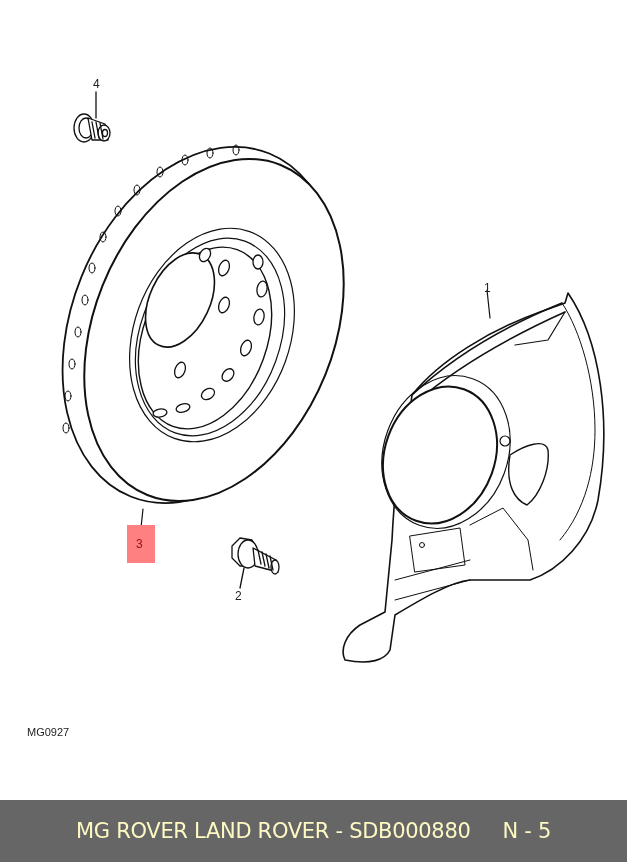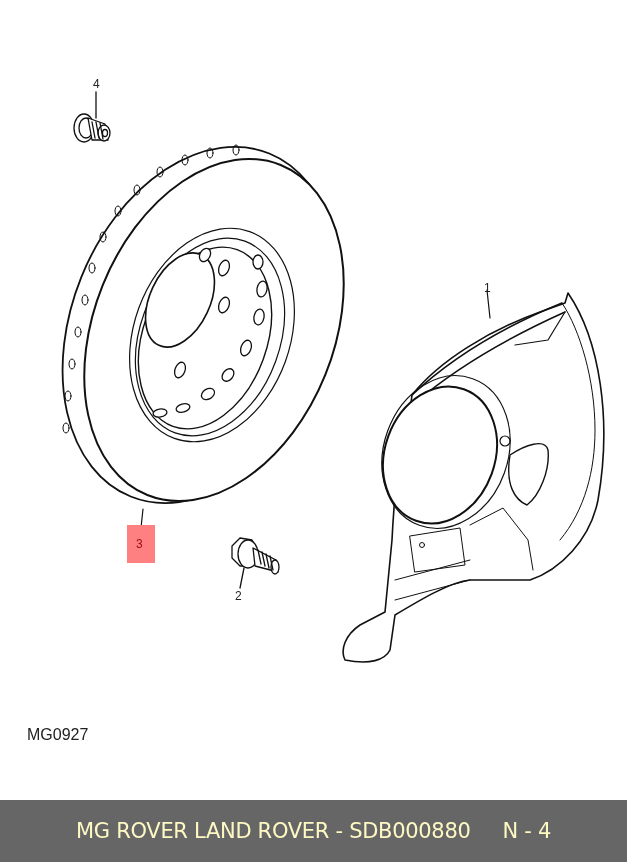--- a/index.html
+++ b/index.html
@@ -2,21 +2,21 @@
 <html><head>
   <meta charset="utf-8">
   <style>
     html, body { margin: 0; padding: 0; background: #ffffff; }
     body { width: 627px; height: 862px; position: relative; overflow: hidden; font-family: "Liberation Sans", sans-serif; }
     .canvas { position: absolute; left: 0; top: 0; width: 627px; height: 800px; background: #ffffff; }
     .canvas svg { position: absolute; left: 0; top: 0; }
     .callout { position: absolute; font-family: "Liberation Sans", sans-serif; font-size: 12px; color: #222; line-height: 1; }
     .highlight { position: absolute; left: 127px; top: 525px; width: 28px; height: 38px; background: #ff8080; }
     .hl-label { position: absolute; left: 136px; top: 537px; font-size: 12px; color: #a01010; font-family: "Liberation Sans", sans-serif; }
-    .ref-code { position: absolute; left: 27px; top: 726px; font-size: 16px; color: #222; font-family: "Liberation Sans", sans-serif; }
+    .ref-code { position: absolute; left: 27px; top: 726px; font-size: 11px; color: #222; font-family: "Liberation Sans", sans-serif; }
     .footer { position: absolute; left: 0; top: 800px; width: 627px; height: 62px; background: #666666; color: #fef9c3; display: flex; align-items: center; justify-content: center; font-family: "DejaVu Sans", sans-serif; font-size: 21px; letter-spacing: -0.3px; }
     .footer .gap { display: inline-block; width: 32px; }
   </style>
 </head>
 <body>
 
 <div class="canvas">
   <svg width="627" height="800" viewBox="0 0 627 800" fill="none" stroke="#111" stroke-linecap="round" stroke-linejoin="round">
 
     <g stroke-width="1.3">
@@ -108,14 +108,14 @@
 
   <div class="highlight"></div>
   <span class="hl-label">3</span>
 
   <span class="ref-code">MG0927</span>
 </div>
 
 <div class="footer">
   <span>MG ROVER LAND ROVER - SDB000880</span>
   <span class="gap"></span>
-  <span>N - 4</span>
+  <span>N - 5</span>
 </div>
 
 </body></html>

